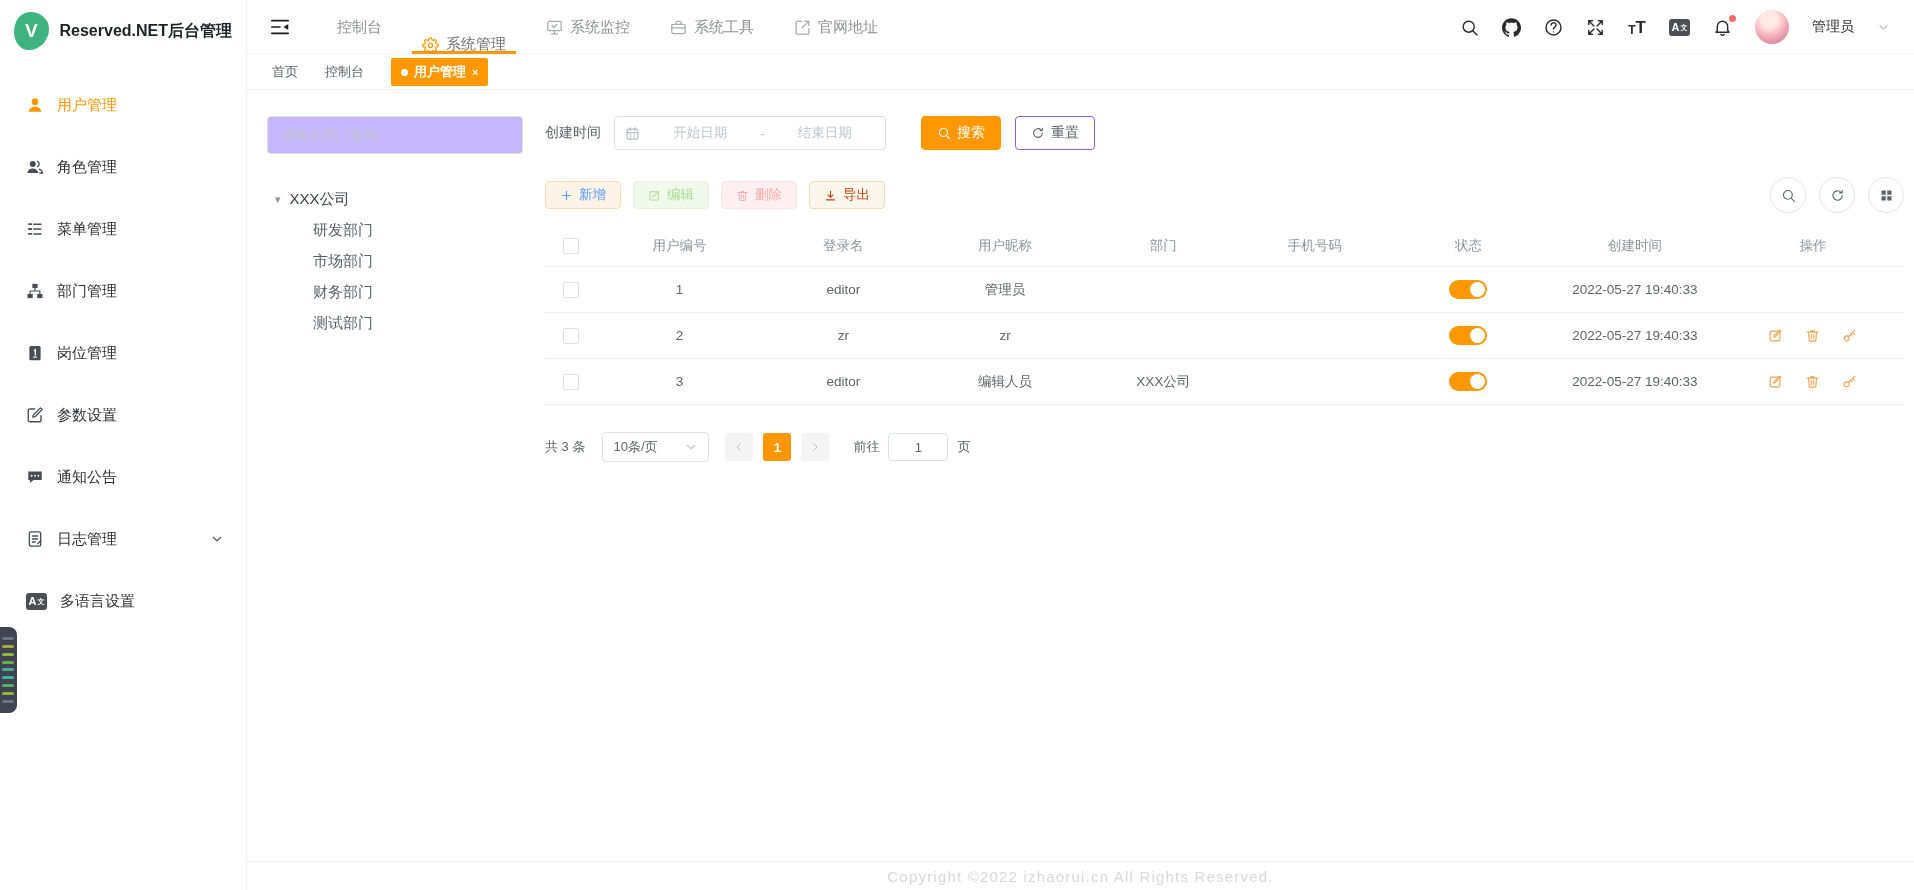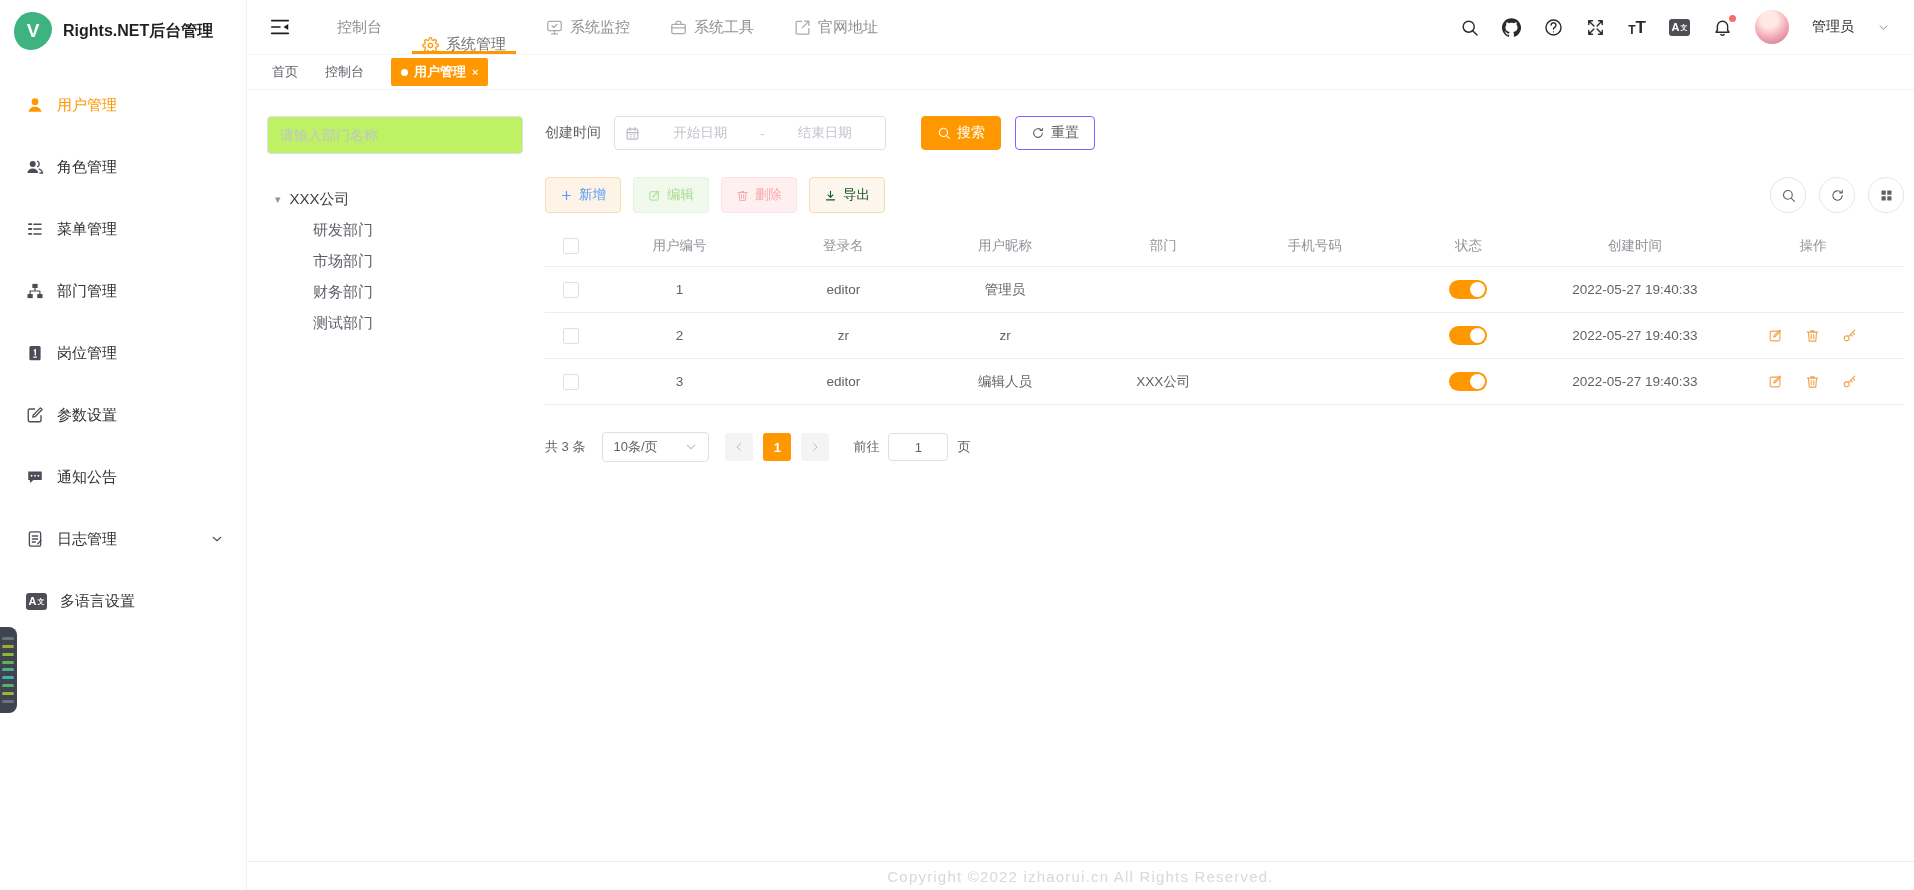--- a/index.html
+++ b/index.html
@@ -50,21 +50,21 @@
 
   .tagbar{height:35px;display:flex;align-items:center;gap:27px;padding:0 25px;border-bottom:1px solid #f2f2f2;box-sizing:border-box;}
   .tag{font-size:13px;color:#5a5e66;cursor:pointer;white-space:nowrap;}
   .tag.active{background:#ff9800;color:#fff;padding:5px 10px;border-radius:2px;display:flex;align-items:center;gap:6px;font-weight:600;}
   .tag-dot{width:7px;height:7px;background:#fff;border-radius:50%;}
   .tag-close{font-size:11px;opacity:.95;}
 
   
   .content{position:absolute;top:91px;left:0;right:0;bottom:28px;padding:25px 10px 0 20px;display:flex;gap:22px;box-sizing:border-box;}
   .left-panel{width:256px;flex:none;}
-  .text-input{height:38px;border:1px solid #dcdfe6;border-radius:4px;padding:0 12px;font-size:14px;color:#606266;box-sizing:border-box;outline:none;background:#bef264;font-family:inherit;}
+  .text-input{height:38px;border:1px solid #dcdfe6;border-radius:4px;padding:0 12px;font-size:14px;color:#606266;box-sizing:border-box;outline:none;background:#c4b5fd;font-family:inherit;}
   .text-input::placeholder{color:#c0c4cc;}
   .dept-input{width:100%;}
   .tree{margin-top:30px;font-size:15px;color:#5a5e66;}
   .tree-root{display:flex;align-items:center;gap:9px;height:31px;padding-left:8px;cursor:pointer;color:#3c3f44;}
   .tree-caret{color:#909399;font-size:11px;}
   .tree-child{padding-left:46px;height:31px;display:flex;align-items:center;cursor:pointer;}
 
   .right-panel{flex:1;min-width:0;}
   .filter-row{display:flex;align-items:center;margin-bottom:27px;}
   .f-label{font-size:14px;color:#606266;margin-right:13px;white-space:nowrap;}
@@ -79,26 +79,26 @@
               padding:0 10px;box-sizing:border-box;background:#fff;cursor:pointer;}
   .date-range .ic{width:15px;height:15px;color:#b5b9c0;}
   .date-ph{color:#c0c4cc;font-size:13.5px;flex:1;text-align:center;}
   .date-sep{color:#c0c4cc;font-size:13px;}
   .btn{display:inline-flex;align-items:center;gap:6px;border-radius:4px;font-size:14px;cursor:pointer;box-sizing:border-box;font-family:inherit;}
   .btn .ic{width:14px;height:14px;}
   .btn-search{height:34px;padding:0 15px;background:#ff9800;border:1px solid #ff9800;color:#fff;margin-left:35px;}
   .btn-reset{height:34px;padding:0 15px;background:#fff;border:1px solid #8b5cf6;color:#606266;margin-left:14px;}
 
   .toolbar{display:flex;align-items:center;margin-bottom:13px;}
-  .tb-btn{height:36px;padding:0 14px;border-radius:4px;font-size:13.5px;display:inline-flex;align-items:center;gap:6px;margin-right:12px;cursor:pointer;border:1px solid;box-sizing:border-box;}
+  .tb-btn{height:28px;padding:0 14px;border-radius:4px;font-size:13.5px;display:inline-flex;align-items:center;gap:6px;margin-right:12px;cursor:pointer;border:1px solid;box-sizing:border-box;}
   .tb-btn .ic{width:13px;height:13px;}
   .btn-add{background:#fdf3e7;border-color:#f7ddb5;color:#5a9cf8;}
   .btn-edit{background:#f0f9eb;border-color:#e5f3dc;color:#a9dc92;cursor:not-allowed;}
   .btn-del{background:#fef0f0;border-color:#fce3e3;color:#f8a8a8;cursor:not-allowed;}
-  .btn-export{background:#fdf6ec;border-color:#f5dab1;color:#14532d;}
+  .btn-export{background:#fdf6ec;border-color:#f5dab1;color:#c2410c;}
   .tb-right{margin-left:auto;display:flex;gap:13px;}
   .circ{width:34px;height:34px;border:1px solid #e3e6eb;border-radius:50%;display:flex;align-items:center;justify-content:center;color:#5f6368;background:#fff;cursor:pointer;}
   .circ svg{width:15px;height:15px;}
 
   table.data{width:100%;border-collapse:collapse;table-layout:fixed;}
   .data th{height:40px;font-size:13.5px;color:#909399;font-weight:400;border-bottom:1px solid #ebeef5;text-align:center;padding:0;}
   .data td{height:45px;font-size:13.5px;color:#606266;border-bottom:1px solid #ebeef5;text-align:center;padding:0;}
   .cb{display:inline-block;width:14px;height:14px;border:1px solid #dcdfe6;border-radius:2px;background:#fff;cursor:pointer;vertical-align:middle;}
   .toggle{display:inline-block;width:38px;height:19px;background:#ff9800;border-radius:10px;position:relative;cursor:pointer;vertical-align:middle;}
   .toggle::after{content:"";position:absolute;top:2px;right:2px;width:15px;height:15px;background:#fff;border-radius:50%;}
@@ -123,21 +123,21 @@
           color:#d8d8d8;font-size:15px;letter-spacing:1.2px;background:#fff;}
 </style>
 </head>
 <body>
 
 <aside class="sidebar">
   <div class="logo-row">
     <div class="logo-blob">
         <span>V</span>
       </div>
-    <div class="app-title">Rights.NET后台管理</div>
+    <div class="app-title">Reserved.NET后台管理</div>
   </div>
   <nav class="menu" id="sidebar-menu">
       <div class="menu-item active">
         <span class="ic">
           <svg viewBox="0 0 24 24" fill="currentColor" stroke="none">
             <circle cx="12" cy="7.5" r="4.5" fill="currentColor" stroke="none"></circle>
             <path d="M3.5 21c.6-4.5 4.2-6.8 8.5-6.8s7.9 2.3 8.5 6.8z" fill="currentColor" stroke="none"></path>
           </svg>
         </span>
         <span>用户管理</span>

